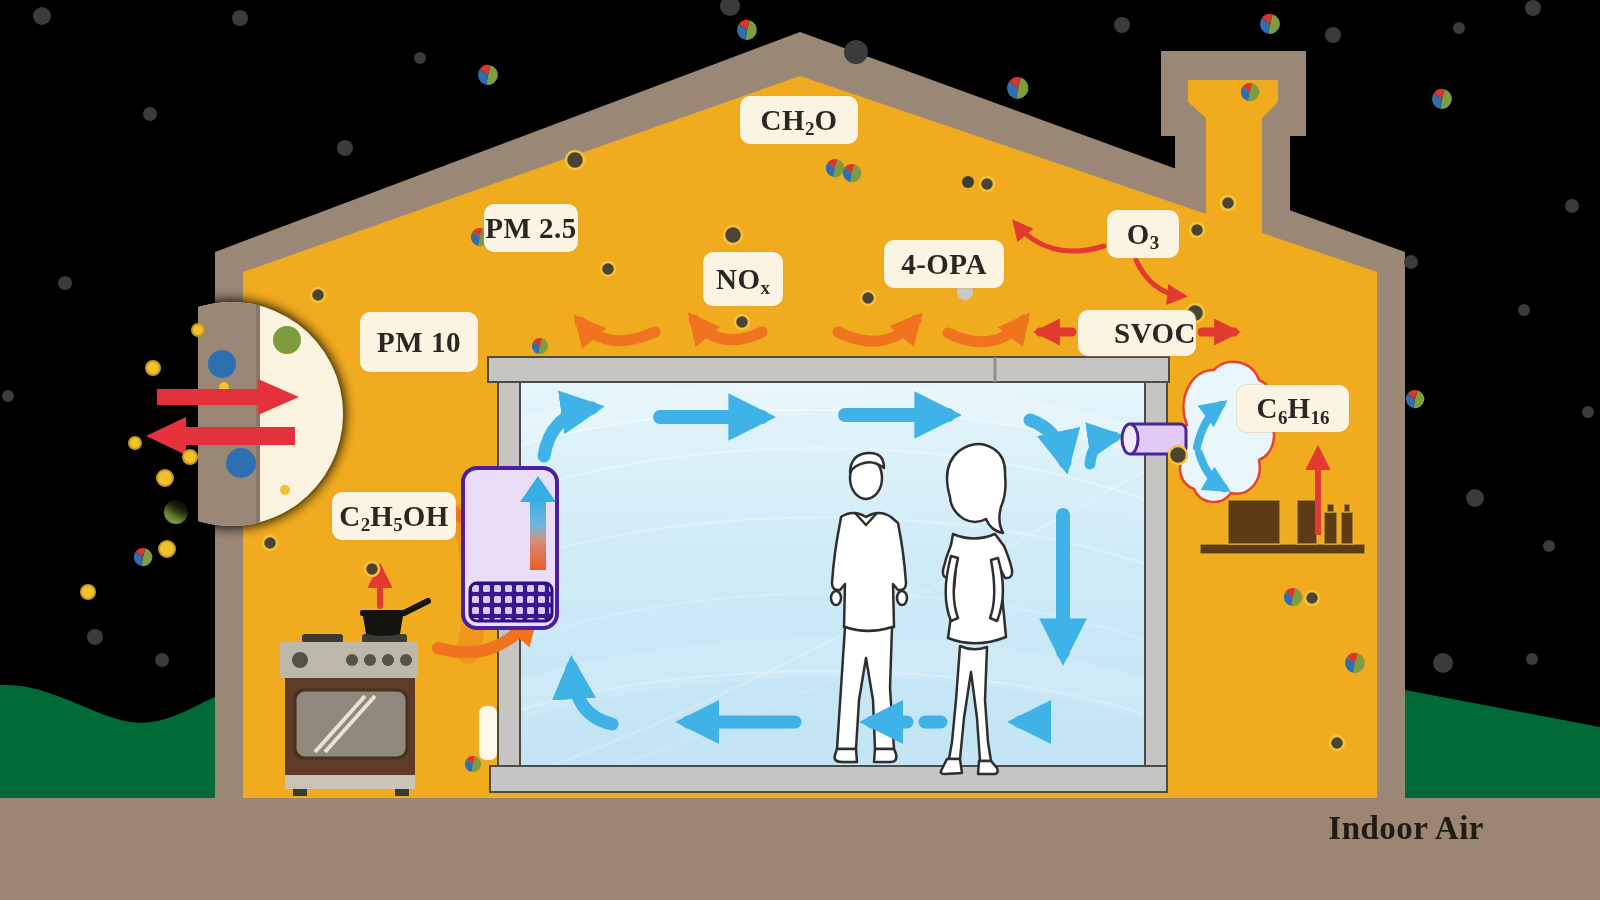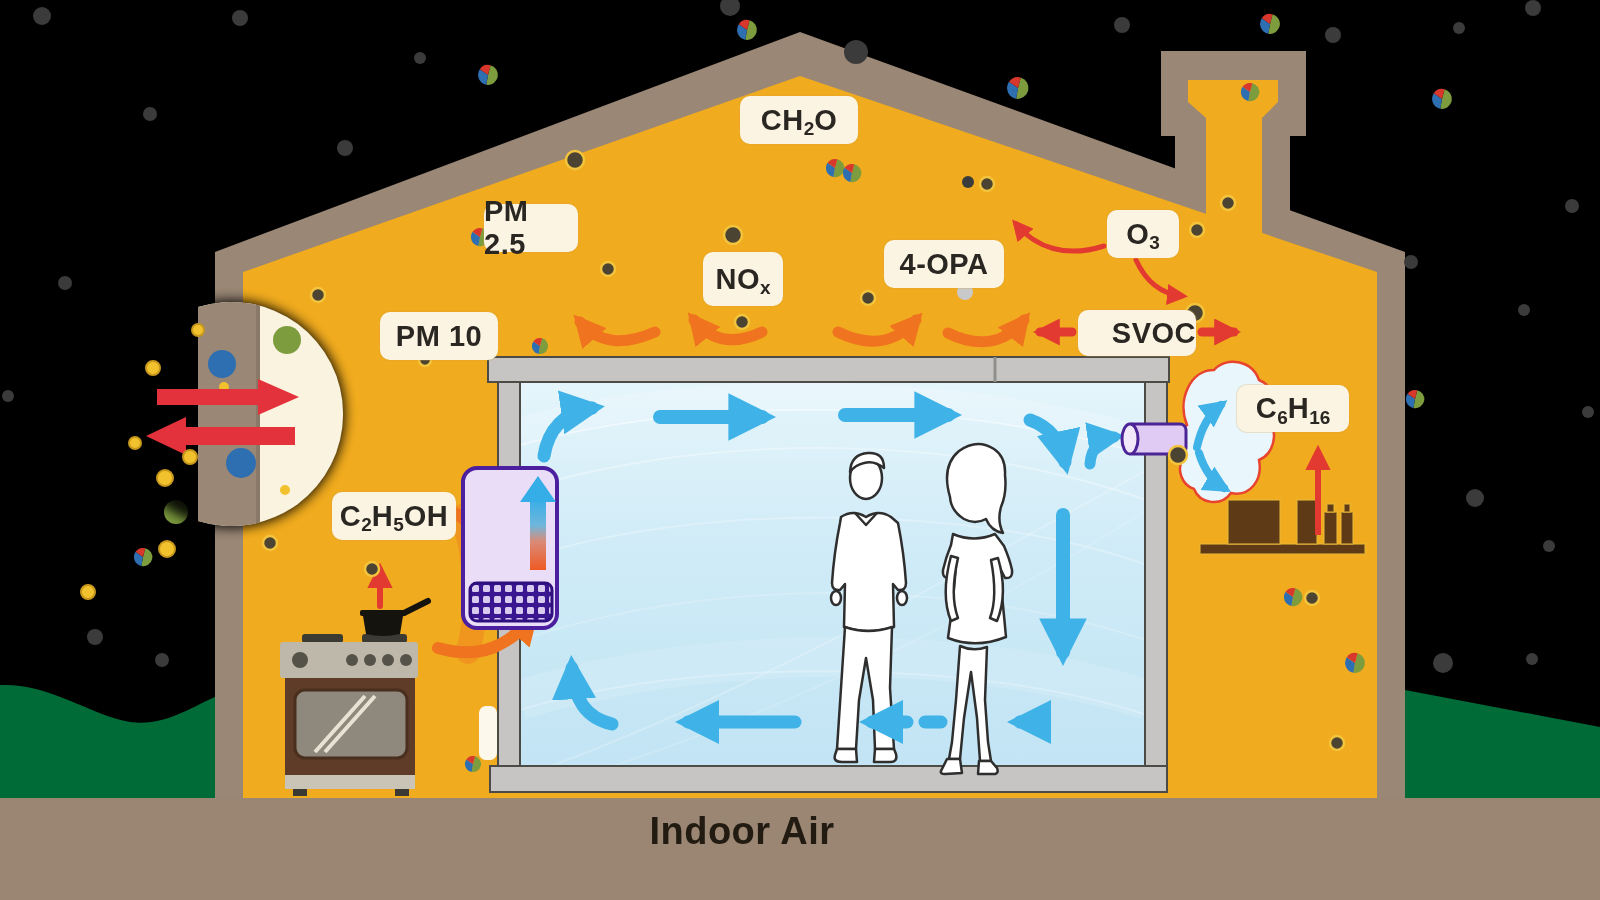--- a/index.html
+++ b/index.html
@@ -1,26 +1,26 @@
 <!DOCTYPE html>
 <html><head>
 <meta charset="utf-8">
 <style>
   html,body{margin:0;padding:0;background:#000;}
   .scene{position:relative;width:1600px;height:900px;overflow:hidden;background:#f9a8d4;
-         font-family:Liberation Sans, sans-serif;}
+         font-family:Liberation Serif, serif;}
   .scene svg{position:absolute;left:0;top:0;}
   #labels-layer{position:absolute;left:0;top:0;width:1600px;height:900px;pointer-events:none;}
   .chem-label{position:absolute;background:#FBF4E3;border-radius:10px;
       display:flex;align-items:center;justify-content:center;
       font-weight:bold;font-size:29px;color:#2A2722;box-sizing:border-box;
       letter-spacing:.5px;box-shadow:0 0 0 1px rgba(214,158,60,.25);}
   .chem-label .sub{font-size:19px;position:relative;top:9px;letter-spacing:0;}
-  .caption{position:absolute;left:0;top:810px;width:1484px;text-align:center;
-      font-weight:bold;font-size:38px;color:#221B12;letter-spacing:.5px;}
+  .caption{position:absolute;left:0;top:810px;width:1484px;text-align:right;
+      font-weight:bold;font-size:33px;color:#221B12;letter-spacing:.5px;}
 </style>
 </head>
 <body>
 
 <div class="scene">
 <svg width="1600" height="900" viewBox="0 0 1600 900">
   <defs>
     <marker id="mB" markerUnits="strokeWidth" markerWidth="3.4" markerHeight="3.4" refX="2.4" refY="1.7" orient="auto">
       <path d="M0,0 L3.4,1.7 L0,3.4 Z" fill="#3FB2E8"></path>
         </marker>
@@ -337,21 +337,21 @@
         <span>NO</span>
         <span class="sub">x</span>
       </div>
       <div class="chem-label" style="left: 884px; top: 240px; width: 120px; height: 48px;">
         <span>4-OPA</span>
       </div>
       <div class="chem-label" style="left: 1107px; top: 210px; width: 72px; height: 48px;">
         <span>O</span>
         <span class="sub">3</span>
       </div>
-      <div class="chem-label" style="left: 360px; top: 312px; width: 118px; height: 48px; margin-left: 20px;">
+      <div class="chem-label" style="left: 360px; top: 312px; width: 118px; height: 60px;">
         <span>PM 10</span>
       </div>
       <div class="chem-label" style="left: 1078px; top: 310px; width: 118px; height: 46px; justify-content: flex-end;">
         <span>SVOC</span>
       </div>
       <div class="chem-label" style="left: 332px; top: 492px; width: 124px; height: 48px;">
         <span>C</span>
         <span class="sub">2</span>
         <span>H</span>
         <span class="sub">5</span>

